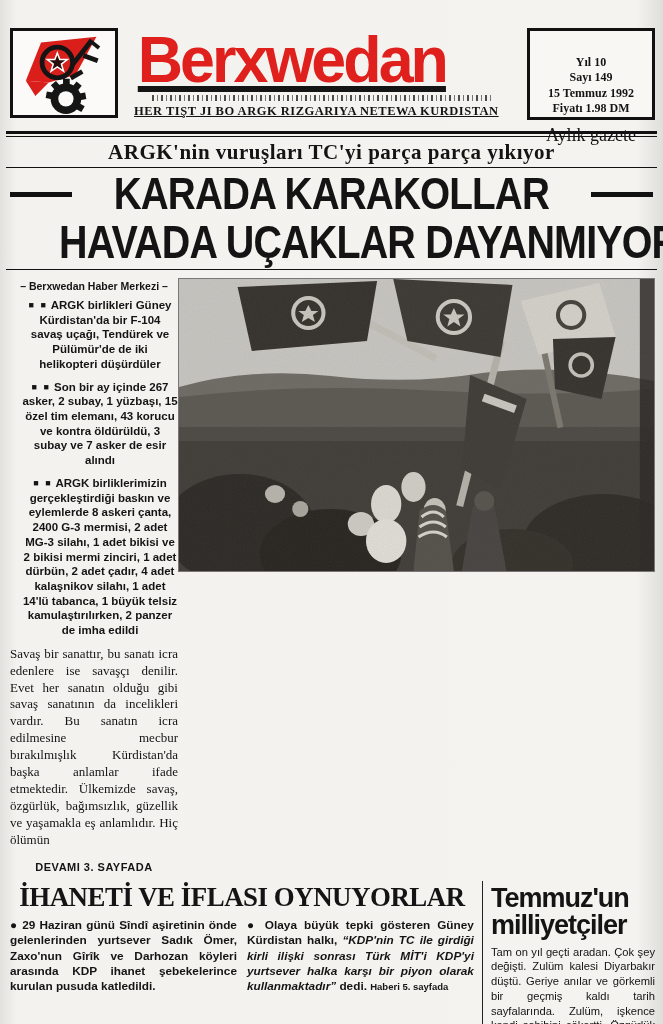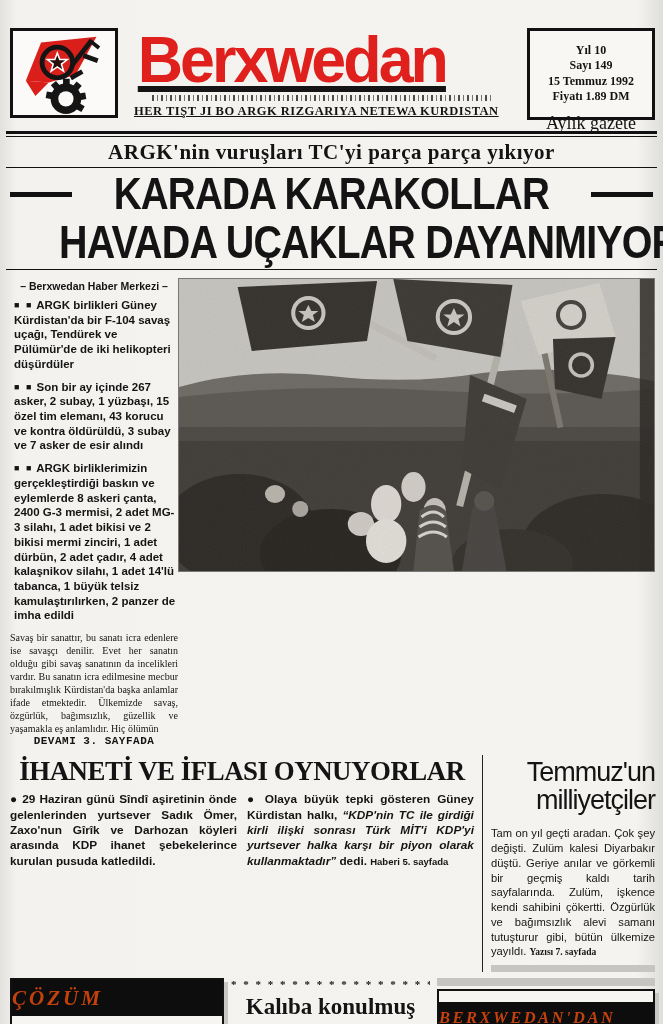--- a/index.html
+++ b/index.html
@@ -26,21 +26,21 @@
   }
   .ticker{
     height:6px;margin:4px 18px 3px 18px;
     background:repeating-linear-gradient(90deg,#222 0 2px,#f4f3f0 2px 5px,#555 5px 6px,#f4f3f0 6px 9px);
     opacity:.8;
   }
   .slogan{font-family:"Liberation Serif",serif;font-weight:bold;font-size:12.5px;letter-spacing:.5px;white-space:nowrap;}
   .info-box{
     flex:0 0 auto;width:128px;height:92px;border:3px solid #111;background:#f8f7f4;
     box-sizing:border-box;text-align:center;font-family:"Liberation Serif",serif;
-    padding-top:12px;
+    padding-top:24px;
   }
   .info-box .b{font-weight:bold;font-size:12px;line-height:1.28;}
   .info-box .monthly{font-size:18px;margin-top:9px;}
   
   .rule-double{border-top:3px solid #111;border-bottom:1px solid #111;height:2px;margin:4px 6px 0 6px;}
   .rule-thin{border-top:1.5px solid #111;margin:2px 6px;}
   
   .kicker{
     text-align:center;font-family:"Liberation Serif",serif;font-weight:bold;
     font-size:21px;letter-spacing:.5px;margin:3px 0 2px 0;
@@ -51,44 +51,44 @@
     font-weight:bold;white-space:nowrap;letter-spacing:-1px;line-height:1.0;
     transform:scaleX(.88);transform-origin:center;
   }
   .headline1 .hl-text{font-size:44px;}
   .headline2{text-align:center;margin:2px 0 4px 0;}
   .headline2 .hl-text{display:inline-block;font-size:47px;transform:scaleX(.84);}
   
   .main-row{display:flex;padding:6px 8px 0 10px;}
   .lead-col{flex:0 0 168px;}
   .byline{font-weight:bold;font-size:10.5px;text-align:center;margin:2px 0 6px 0;}
-  .bullet-par{font-weight:bold;font-size:11.5px;line-height:1.28;margin:0 0 8px 4px;text-align:left;}
+  .bullet-par{font-weight:bold;font-size:11.5px;line-height:1.28;margin:0 0 8px 12px;text-align:center;}
   .sq{font-size:9px;letter-spacing:2px;vertical-align:1px;}
-  .lead-body{font-family:"Liberation Serif",serif;font-size:10px;line-height:1.3;text-align:justify;margin:2px 0 0 0;}
-  .devami{font-family:Liberation Mono, monospace;font-weight:bold;font-size:11px;text-align:center;letter-spacing:.5px;}
+  .lead-body{font-family:"Liberation Serif",serif;font-size:13px;line-height:1.3;text-align:justify;margin:2px 0 12px 0;}
+  .devami{font-family:Liberation Sans, sans-serif;font-weight:bold;font-size:11px;text-align:center;letter-spacing:.5px;}
   .photo-wrap{flex:1 1 auto;border:1px solid #777;background:#b9b7b2;height:292px;}
   .photo-wrap svg{width:100%;height:100%;display:block;}
   
   .sec2{display:flex;padding:4px 8px 0 10px;margin-top:4px;}
   .treason{flex:0 0 430px;padding-right:8px;}
   .treason-kicker{
     text-align:center;font-family:"Liberation Serif",serif;font-weight:bold;font-size:17.5px;margin:2px 0 0 0;
   }
   .treason-kicker .orn{font-size:15px;}
   .treason-head{
     text-align:center;font-family:"Liberation Serif",serif;font-weight:bold;
     font-size:28px;letter-spacing:-.5px;line-height:1.05;margin:1px 0 7px 0;
     transform:scaleX(.96);transform-origin:center;white-space:nowrap;
   }
   .treason-cols{display:flex;gap:10px;}
   .treason-col{flex:1 1 50%;font-weight:bold;font-size:11.8px;line-height:1.3;text-align:justify;}
   .tq{font-style:italic;}
   .haberi{font-weight:bold;font-size:9.5px;white-space:nowrap;}
   .temmuz{flex:1 1 auto;border-left:1.5px solid #222;padding-left:8px;}
-  .temmuz-head{text-align:right;font-weight:normal;font-size:27px;line-height:1.02;letter-spacing:-1px;margin:4px 0 12px 0;}
+  .temmuz-head{text-align:left;font-weight:bold;font-size:27px;line-height:1.02;letter-spacing:-1px;margin:4px 0 5px 0;}
   .temmuz-body{font-size:11.2px;line-height:1.32;text-align:justify;}
   .yazisi{font-family:"Liberation Serif",serif;font-weight:bold;font-size:9.5px;}
   .temmuz-shadow{height:7px;background:#c6c5c1;margin-top:6px;}
   
   .bottom-row{display:flex;gap:7px;padding:6px 8px 0 10px;align-items:flex-start;}
   .boxed{border:2px solid #111;background:#f6f5f2;box-sizing:border-box;box-shadow:4px 4px 0 #c9c8c4;}
   .black-head{
     background:#0d0d0d;color:#c2410c;
     font-family:"Liberation Serif",serif;font-style:italic;font-weight:bold;
     padding:6px 0 5px 0;
@@ -143,21 +143,21 @@
     </div>
     <div class="mast-center">
       <div class="paper-title">Berxwedan</div>
       <div class="ticker"></div>
       <div class="slogan">HER TIŞT JI BO ARGK RIZGARIYA NETEWA KURDISTAN</div>
     </div>
     <div class="info-box">
       <div class="b">Yıl 10</div>
       <div class="b">Sayı 149</div>
       <div class="b">15 Temmuz 1992</div>
-      <div class="b">Fiyatı 1.89 DM</div>
+      <div class="b">Fiyatı 1.98 DM</div>
       <div class="monthly">Aylık gazete</div>
     </div>
   </div>
 
   <div class="rule-double"></div>
 
   <div class="kicker">ARGK'nin vuruşları TC'yi parça parça yıkıyor</div>
   <div class="rule-thin"></div>
   <div class="headline1">
     <span class="dash"></span>

